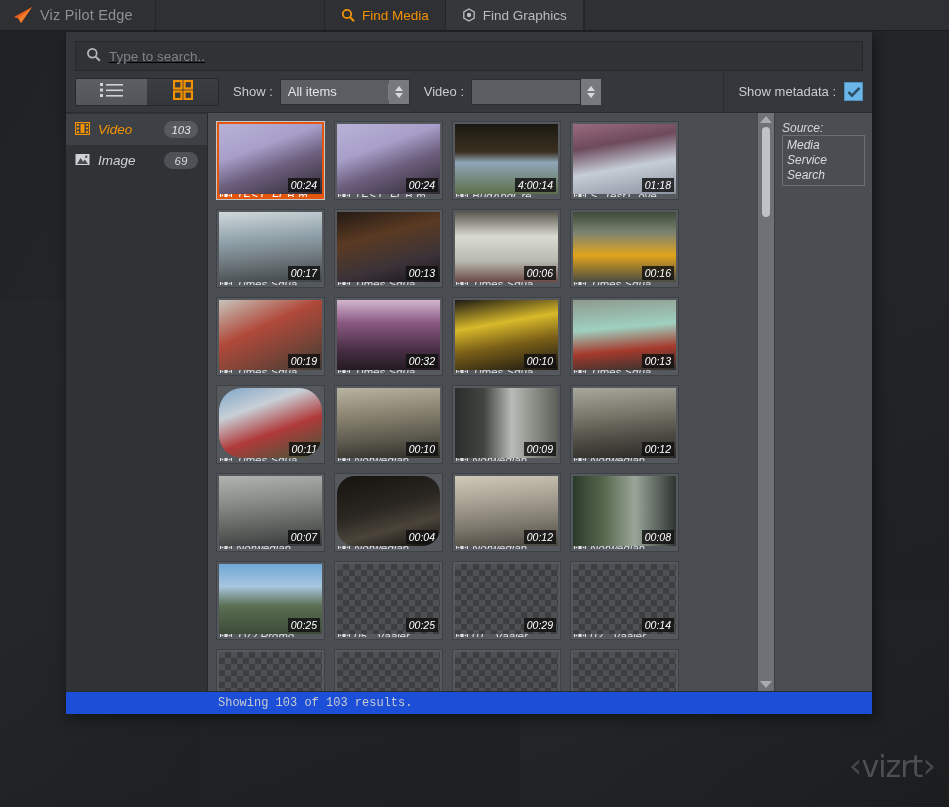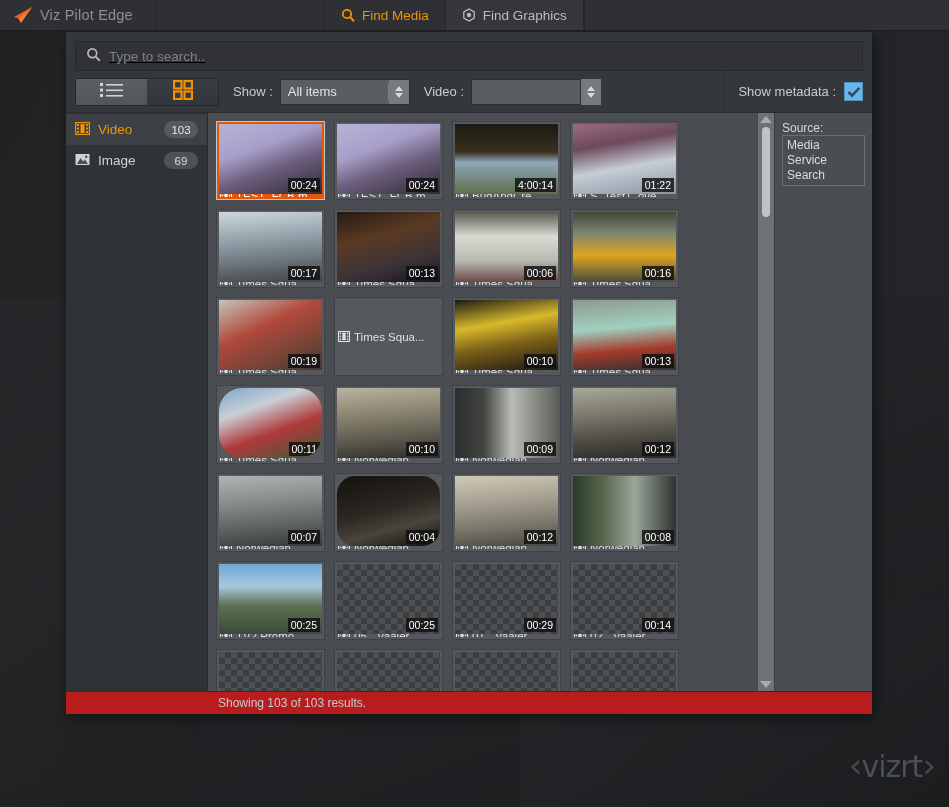--- a/index.html
+++ b/index.html
@@ -131,21 +131,21 @@
 
   .meta-sep { flex: 1; }
   .meta-divider { width: 1px; height: 42px; background: #2a2c2f; margin-right: 14px;}
   .meta-label { color: #c8cbcf; font-size: 13px; margin-right: 8px; }
   .checkbox {
     width: 19px; height: 19px; background: #6ab6e8; border: 1px solid #4f93c0;
     display: flex; align-items: center; justify-content: center;
   }
 
   
-  .body-row { flex: 1; display: flex; min-height: 0; }
+  .body-row { flex: 1; display: flex; min-height: 0; font-style: italic; }
 
   .sidebar {
     width: 142px; background: #303336;
     border-right: 1px solid #26282b;
     padding-top: 1px;
   }
   .cat {
     height: 31px; display: flex; align-items: center; gap: 8px;
     padding: 0 9px; font-size: 13.5px; color: #cfd2d6;
   }
@@ -227,25 +227,25 @@
     border-left: 1px solid #3a3d41;
     padding: 8px 7px;
   }
   .meta-title { color: #d4d7da; font-size: 12px; margin-bottom: 0; }
   .meta-box {
     border: 1px solid #6b6e72; padding: 2px 4px;
     color: #d9dcdf; font-size: 12px; line-height: 15px;
   }
 
   .statusbar {
-    height: 23px; background: #b91c1c;
+    height: 23px; background: #1d4ed8;
     border-top: 1px solid #2a2c2f;
     display: flex; align-items: center;
     padding-left: 152px;
-    color: #c8cbcf; font-size: 12px;
+    color: #c8cbcf; font-size: 12px; font-family: Liberation Mono, monospace;
   }
 
   
   .wm {
     position: absolute; right: 14px; bottom: 22px;
     color: #4c4f53; font-size: 30px; letter-spacing: -1px;
     font-family: "DejaVu Sans", sans-serif;
     user-select: none;
   }
   .wm .slash { font-size: 34px; color: #45484c; }
@@ -444,21 +444,21 @@
                     <rect x="8.8" y="1.7" width="1.5" height="1.5" fill="#dfe1e4"></rect>
                     <rect x="8.8" y="4.7" width="1.5" height="1.5" fill="#dfe1e4"></rect>
                     <rect x="8.8" y="7.6" width="1.5" height="1.5" fill="#dfe1e4"></rect>
                     <rect x="4.4" y="1.7" width="3.2" height="7.5" fill="#dfe1e4"></rect>
                   </svg></span>
                 <span class="txt">BugAndCre...</span>
               </div>
             </div>
             <div class="card">
               <div class="thumb" style="background: linear-gradient(170deg, rgb(154, 107, 126) 0%, rgb(109, 74, 92) 30%, rgb(197, 205, 214) 60%, rgb(140, 147, 160) 100%);">
-                <span class="dur">01:22</span>
+                <span class="dur">01:18</span>
               </div>
               <div class="card-label">
                 <span><svg width="12" height="11" viewBox="0 0 12 11">
                     <rect x="0.5" y="0.5" width="11" height="10" fill="none" stroke="#dfe1e4" stroke-width="1.1"></rect>
                     <rect x="1.7" y="1.7" width="1.5" height="1.5" fill="#dfe1e4"></rect>
                     <rect x="1.7" y="4.7" width="1.5" height="1.5" fill="#dfe1e4"></rect>
                     <rect x="1.7" y="7.6" width="1.5" height="1.5" fill="#dfe1e4"></rect>
                     <rect x="8.8" y="1.7" width="1.5" height="1.5" fill="#dfe1e4"></rect>
                     <rect x="8.8" y="4.7" width="1.5" height="1.5" fill="#dfe1e4"></rect>
                     <rect x="8.8" y="7.6" width="1.5" height="1.5" fill="#dfe1e4"></rect>
@@ -551,20 +551,23 @@
                     <rect x="1.7" y="7.6" width="1.5" height="1.5" fill="#dfe1e4"></rect>
                     <rect x="8.8" y="1.7" width="1.5" height="1.5" fill="#dfe1e4"></rect>
                     <rect x="8.8" y="4.7" width="1.5" height="1.5" fill="#dfe1e4"></rect>
                     <rect x="8.8" y="7.6" width="1.5" height="1.5" fill="#dfe1e4"></rect>
                     <rect x="4.4" y="1.7" width="3.2" height="7.5" fill="#dfe1e4"></rect>
                   </svg></span>
                 <span class="txt">Times Squa...</span>
               </div>
             </div>
             <div class="card">
+              <div class="thumb" style="background: linear-gradient(rgb(211, 182, 207) 0%, rgb(139, 90, 132) 32%, rgb(74, 47, 70) 70%, rgb(36, 26, 34) 100%);">
+                <span class="dur">00:32</span>
+              </div>
               <div class="card-label">
                 <span><svg width="12" height="11" viewBox="0 0 12 11">
                     <rect x="0.5" y="0.5" width="11" height="10" fill="none" stroke="#dfe1e4" stroke-width="1.1"></rect>
                     <rect x="1.7" y="1.7" width="1.5" height="1.5" fill="#dfe1e4"></rect>
                     <rect x="1.7" y="4.7" width="1.5" height="1.5" fill="#dfe1e4"></rect>
                     <rect x="1.7" y="7.6" width="1.5" height="1.5" fill="#dfe1e4"></rect>
                     <rect x="8.8" y="1.7" width="1.5" height="1.5" fill="#dfe1e4"></rect>
                     <rect x="8.8" y="4.7" width="1.5" height="1.5" fill="#dfe1e4"></rect>
                     <rect x="8.8" y="7.6" width="1.5" height="1.5" fill="#dfe1e4"></rect>
                     <rect x="4.4" y="1.7" width="3.2" height="7.5" fill="#dfe1e4"></rect>

